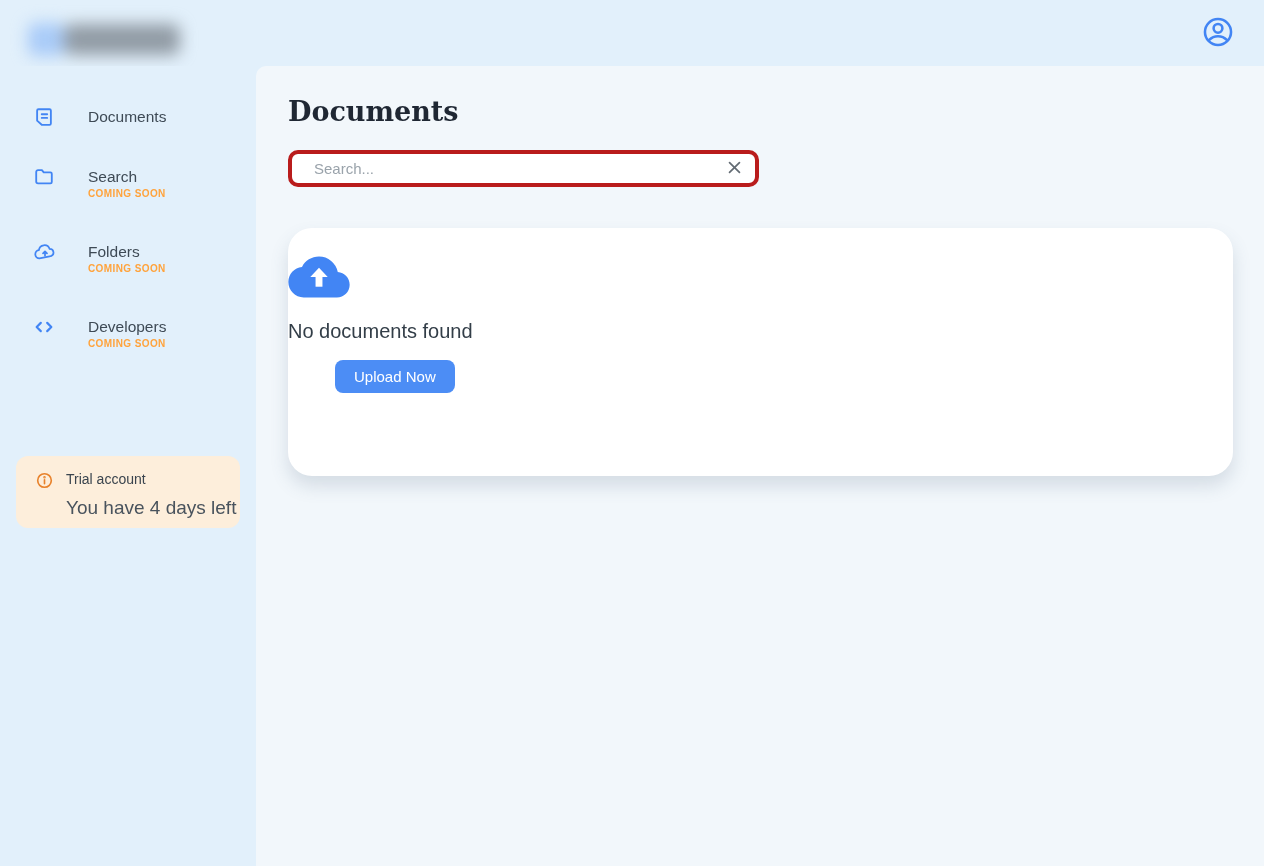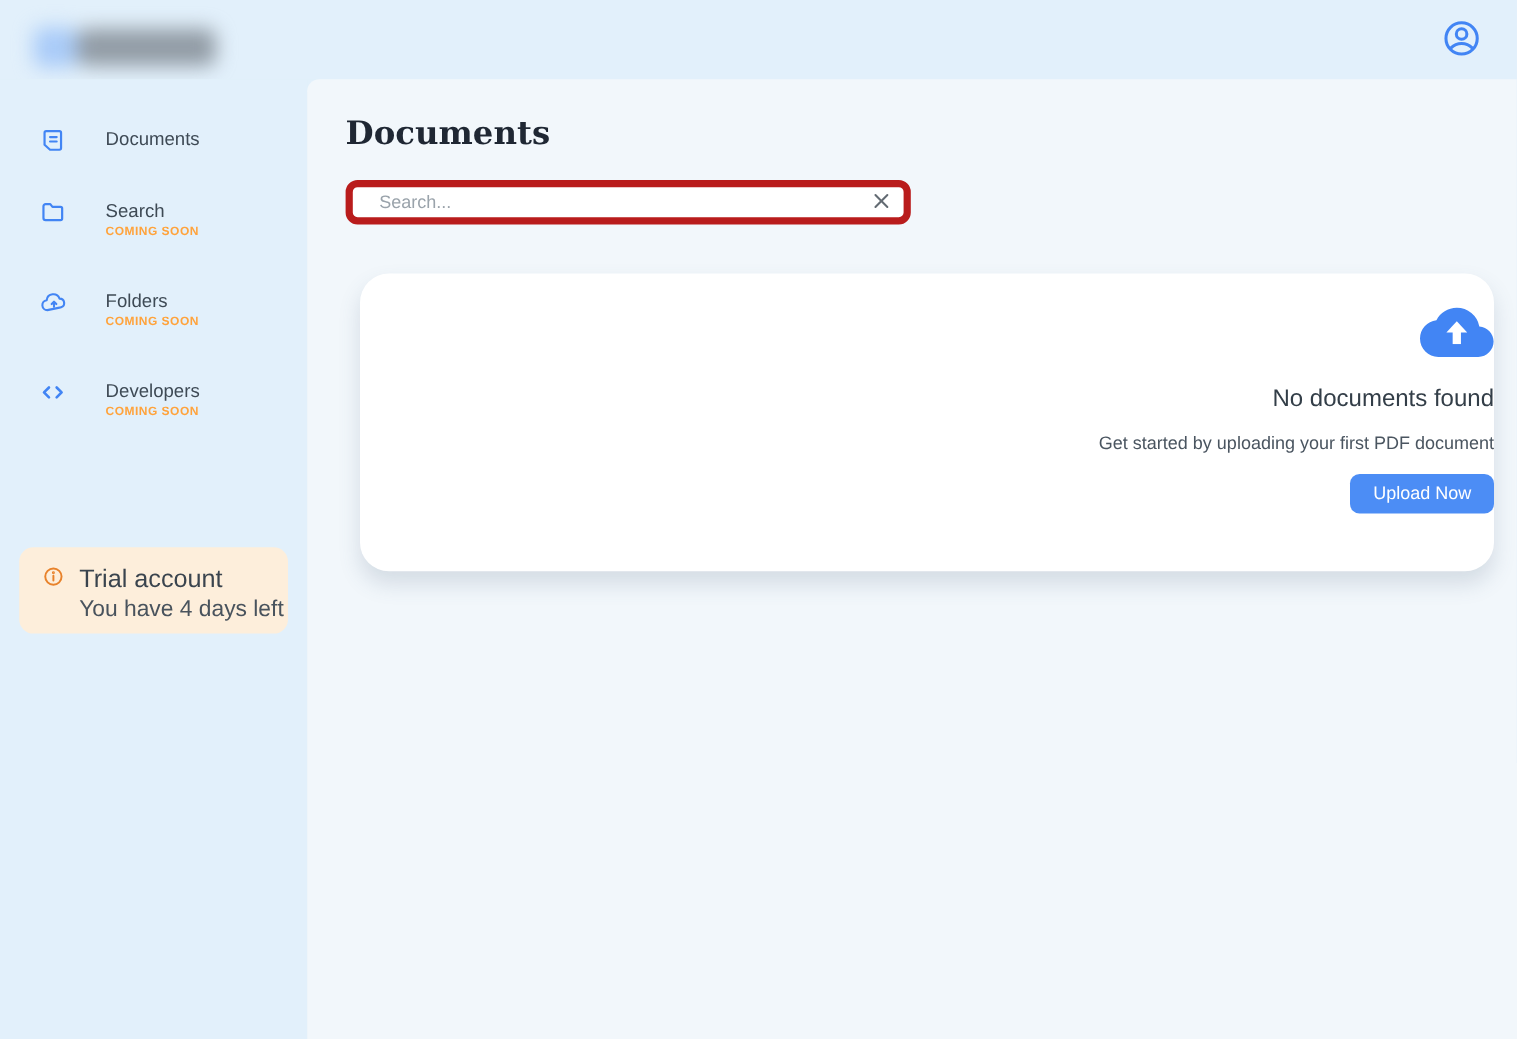--- a/index.html
+++ b/index.html
@@ -39,53 +39,53 @@
   .nav-label { position:absolute; left:88px; top:2px; font-size:15.5px; color:#3e4a55; line-height:18px; }
   .nav-badge {
     position:absolute; left:88px; top:22px; font-size:10px; font-weight:bold;
     color:#ffa33c; letter-spacing:.4px;
   }
   .trial-box {
     position:absolute; left:16px; top:390px; width:224px; height:72px;
     background:#fdeedb; border-radius:12px;
   }
   .trial-icon { position:absolute; left:20px; top:16px; width:17px; height:17px; }
-  .trial-title { position:absolute; left:50px; top:15px; font-size:21px; color:#3a444e; }
+  .trial-title { position:absolute; left:50px; top:15px; font-size:14px; color:#3a444e; }
   .trial-sub   { position:absolute; left:50px; top:41px; font-size:19px; color:#49535d; }
 
   
   .main {
     position:absolute; left:256px; top:66px; width:1008px; height:800px;
     background:#f2f7fb; border-top-left-radius:10px;
   }
   .page-title {
     position:absolute; left:32px; top:30px;
     font-family:"DejaVu Serif","Liberation Serif",serif;
     font-weight:bold; font-size:27px; color:#1f2733;
   }
   .search-wrap { position:absolute; left:32px; top:84px; width:471px; height:37px; }
   .search-input {
     width:100%; height:100%; background:#ffffff;
-    border:6px solid #b91c1c; border-radius:10px;
+    border:4px solid #b91c1c; border-radius:10px;
     padding:0 44px 0 22px; font-size:15px; color:#404b55;
     font-family:"Liberation Sans", sans-serif; outline:none;
   }
   .search-input::placeholder { color:#9aa3ab; }
   .search-clear {
     position:absolute; right:12px; top:6px; width:26px; height:26px;
     background:none; border:none; cursor:pointer;
     display:flex; align-items:center; justify-content:center;
   }
 
   
   .card {
-    position:absolute; left:44px; top:162px; width:945px; height:248px;
+    position:absolute; left:32px; top:162px; width:945px; height:248px;
     background:#ffffff; border-radius:24px;
     box-shadow:0 10px 18px rgba(80,100,130,.18);
-    display:flex; flex-direction:column; align-items:flex-end;
+    display:flex; flex-direction:column; align-items:flex-start;
   }
   .cloud-big { margin-top:26px; }
   .empty-title { margin-top:16px; font-size:20px; color:#333e48; }
   .empty-sub   { margin-top:17px; font-size:15px; color:#4a5560; }
   .upload-btn {
     margin-top:17px; height:33px; padding:0 19px;
     background:#4c8df5; color:#ffffff; font-size:15px;
     border:none; border-radius:8px; cursor:pointer;
     font-family:"Liberation Sans", sans-serif;
     margin-left:47px;
@@ -186,16 +186,15 @@
 
   <div class="card">
     <span class="cloud-big">
       <svg width="62" height="46" viewBox="0 0 24 18">
         <path fill="#4285f4" d="M19.35 7.04 A7.49 7.49 0 0 0 12 1 C9.11 1 6.6 2.64 5.35 5.04 A5.99 5.99 0 0 0 0 11 c0 3.31 2.69 6 6 6 h13 c2.76 0 5-2.24 5-5 0-2.64-2.05-4.78-4.65-4.96z"></path>
         <polygon fill="#ffffff" points="12,5.4 8.6,9 15.4,9"></polygon>
         <rect fill="#ffffff" x="10.65" y="8.6" width="2.7" height="4.2"></rect>
       </svg>
     </span>
     <div class="empty-title">No documents found</div>
-    <div class="empty-sub">Get started by uploading your first PDF document</div>
     <button class="upload-btn">Upload Now</button>
   </div>
 </div>
 
 </body></html>

